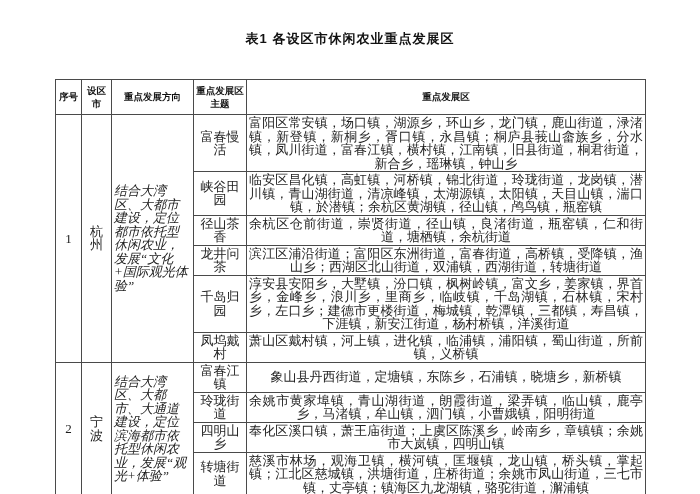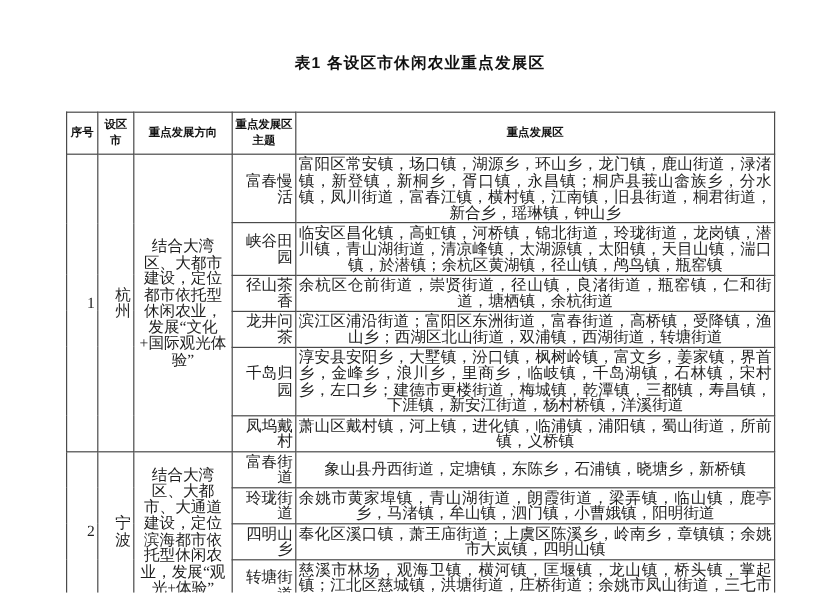--- a/index.html
+++ b/index.html
@@ -13,21 +13,21 @@
   }
   .page {
     position: relative;
     width: 700px;
     height: 494px;
     background: #ffffff;
     overflow: hidden;
   }
   .doc-title {
     margin: 0;
-    padding-top: 44px;
+    padding-top: 30px;
     text-align: center;
     font-family: "Liberation Sans", sans-serif;
     font-weight: bold;
     font-size: 13px;
     letter-spacing: 1px;
     color: #111;
   }
   table.main-table {
     border-collapse: collapse;
     table-layout: fixed;
@@ -52,25 +52,26 @@
     font-family: "Liberation Sans", sans-serif;
     font-weight: bold;
     font-size: 9.5px;
     height: 32px;
     text-align: center;
     color: #111;
   }
   td.cell-index,
   td.cell-city,
   td.cell-theme {
-    text-align: right;
+    text-align: center;
   }
   td.cell-direction {
-    text-align: center;
+    text-align: left;
     padding: 1px 3px;
+    font-style: italic;
   }
   td.cell-areas {
     text-align: justify;
     text-align-last: center;
     -moz-text-align-last: center;
     padding: 1px 4px;
   }
   .page-number {
     position: absolute;
     left: 0;
@@ -133,21 +134,21 @@
       </tr>
       <tr>
         <td class="cell-theme">凤坞戴村</td>
         <td class="cell-areas">萧山区戴村镇，河上镇，进化镇，临浦镇，浦阳镇，蜀山街道，所前镇，义桥镇</td>
       </tr>
 
       <tr>
         <td class="cell-index" rowspan="4">2</td>
         <td class="cell-city" rowspan="4">宁波</td>
         <td class="cell-direction" rowspan="4">结合大湾区、大都市、大通道建设，定位滨海都市依托型休闲农业，发展“观光+体验”</td>
-        <td class="cell-theme">富春街道</td>
+        <td class="cell-theme">富春江镇</td>
         <td class="cell-areas">象山县丹西街道，定塘镇，东陈乡，石浦镇，晓塘乡，新桥镇</td>
       </tr>
       <tr>
         <td class="cell-theme">玲珑街道</td>
         <td class="cell-areas">余姚市黄家埠镇，青山湖街道，朗霞街道，梁弄镇，临山镇，鹿亭乡，马渚镇，牟山镇，泗门镇，小曹娥镇，阳明街道</td>
       </tr>
       <tr>
         <td class="cell-theme">四明山乡</td>
         <td class="cell-areas">奉化区溪口镇，萧王庙街道；上虞区陈溪乡，岭南乡，章镇镇；余姚市大岚镇，四明山镇</td>
       </tr>

